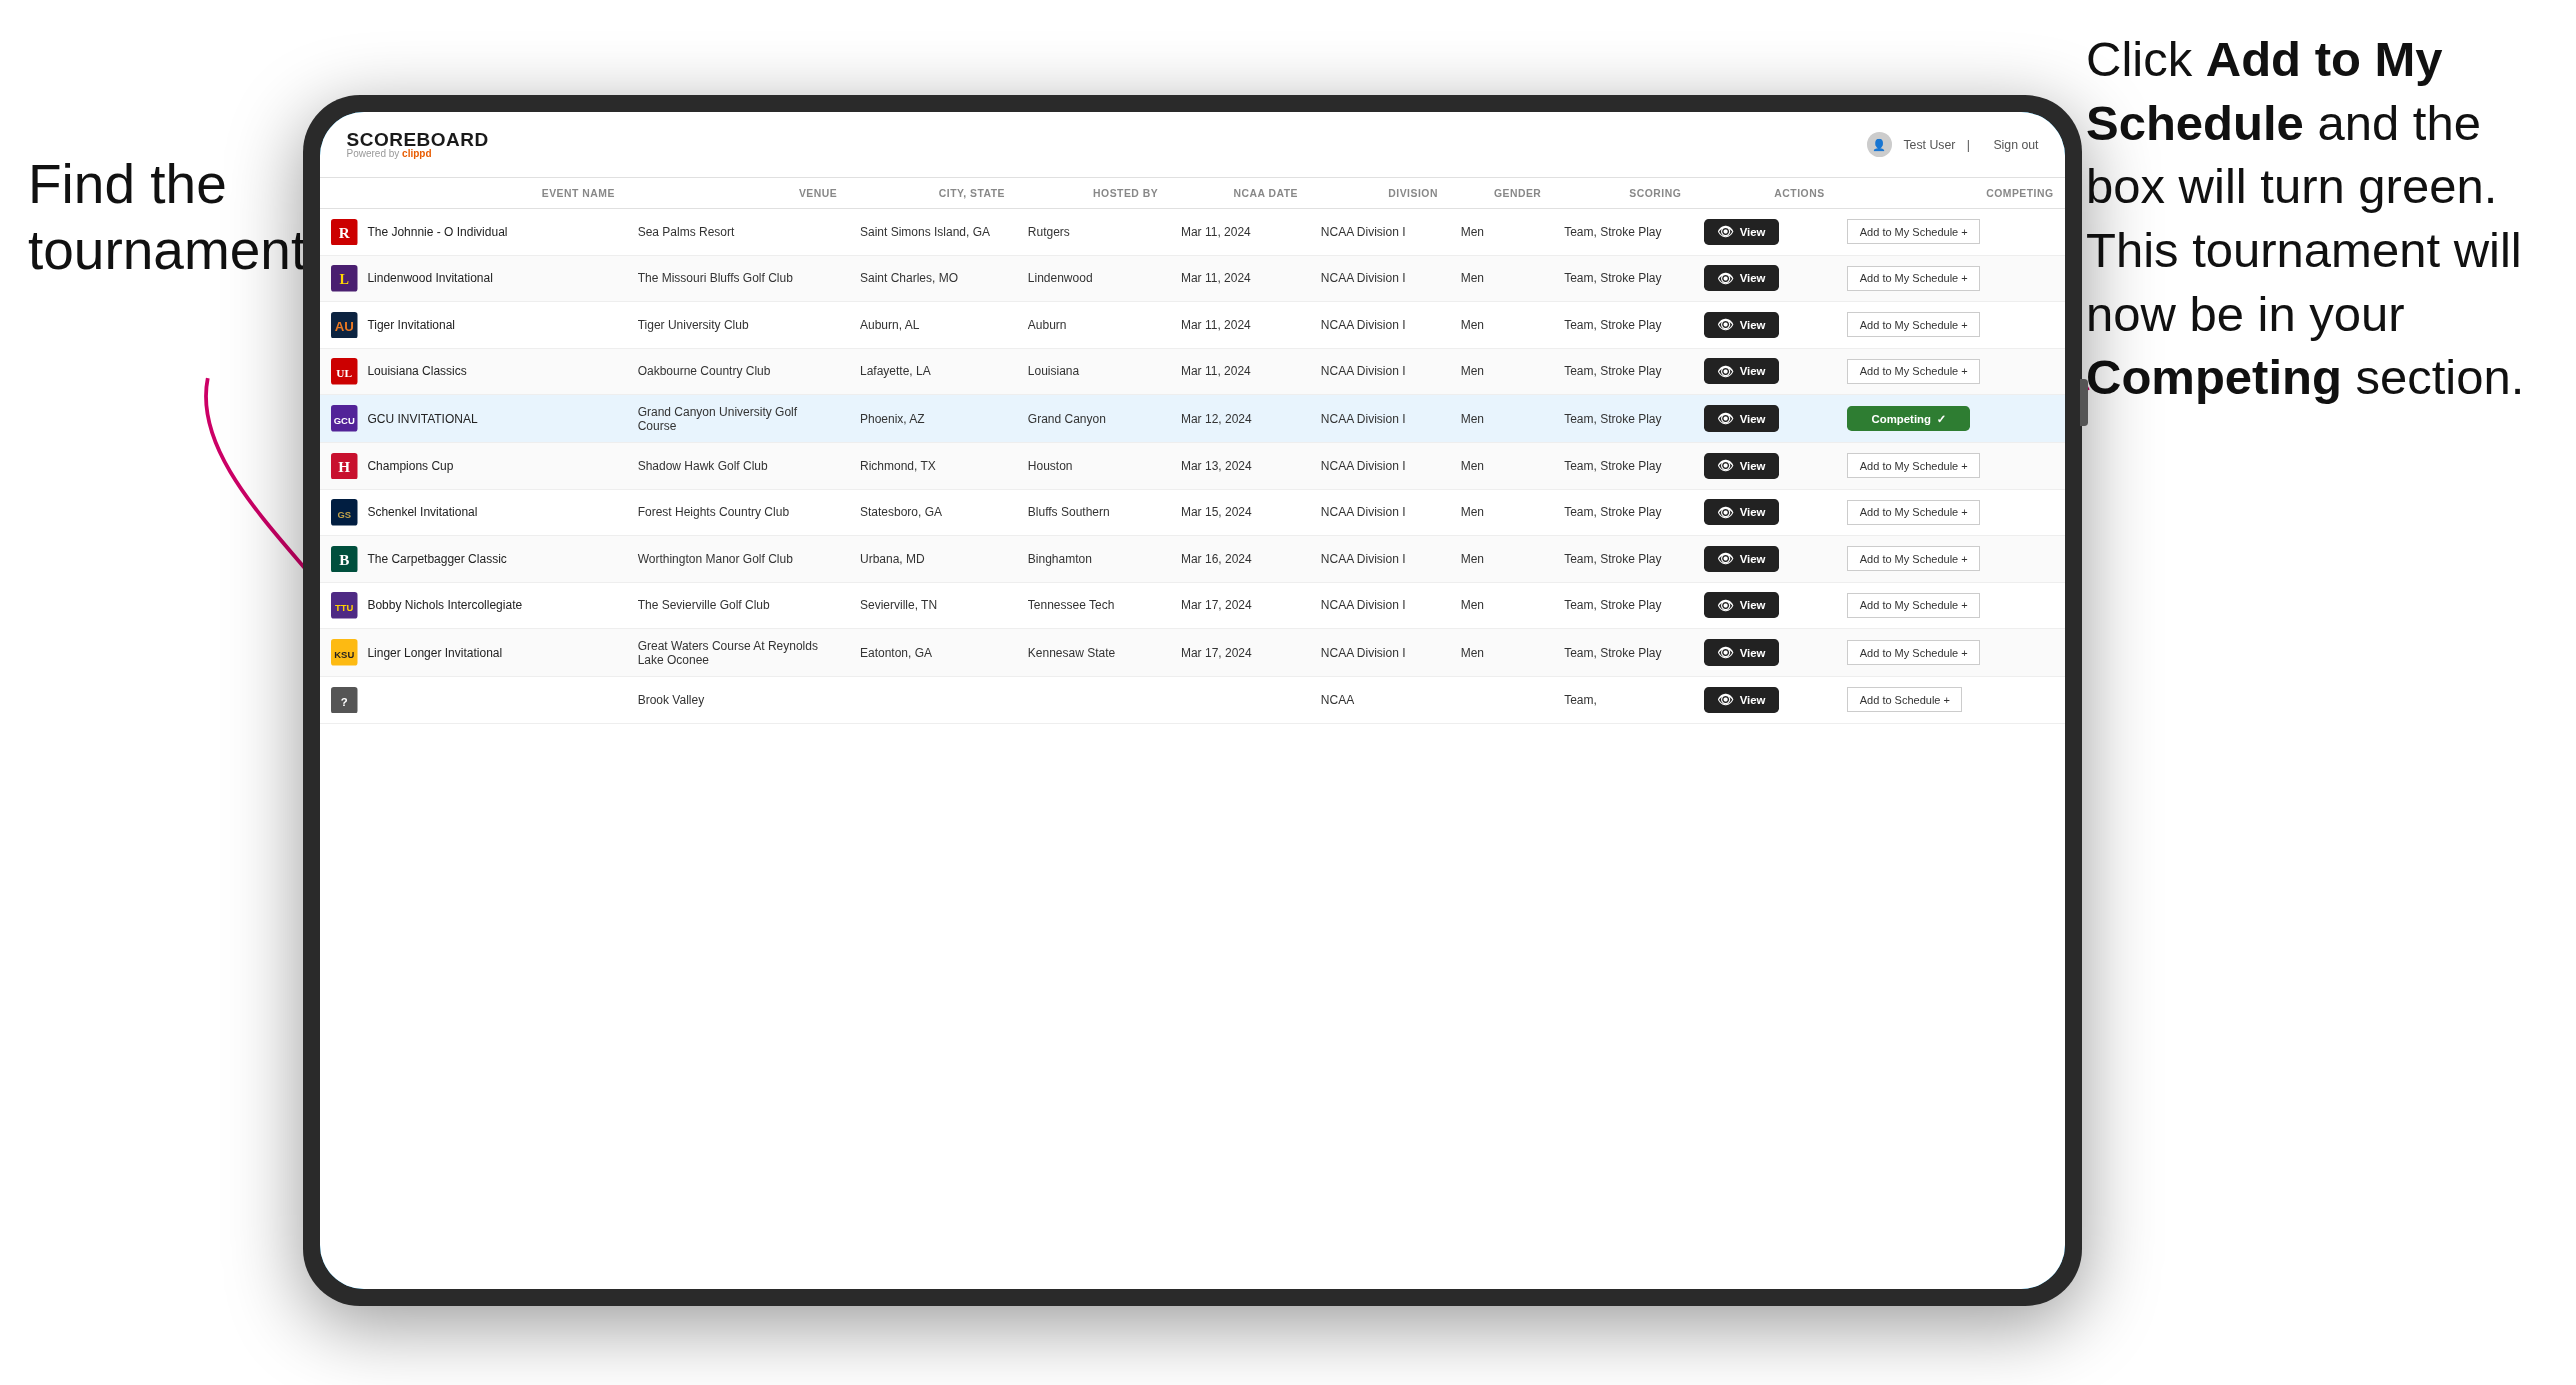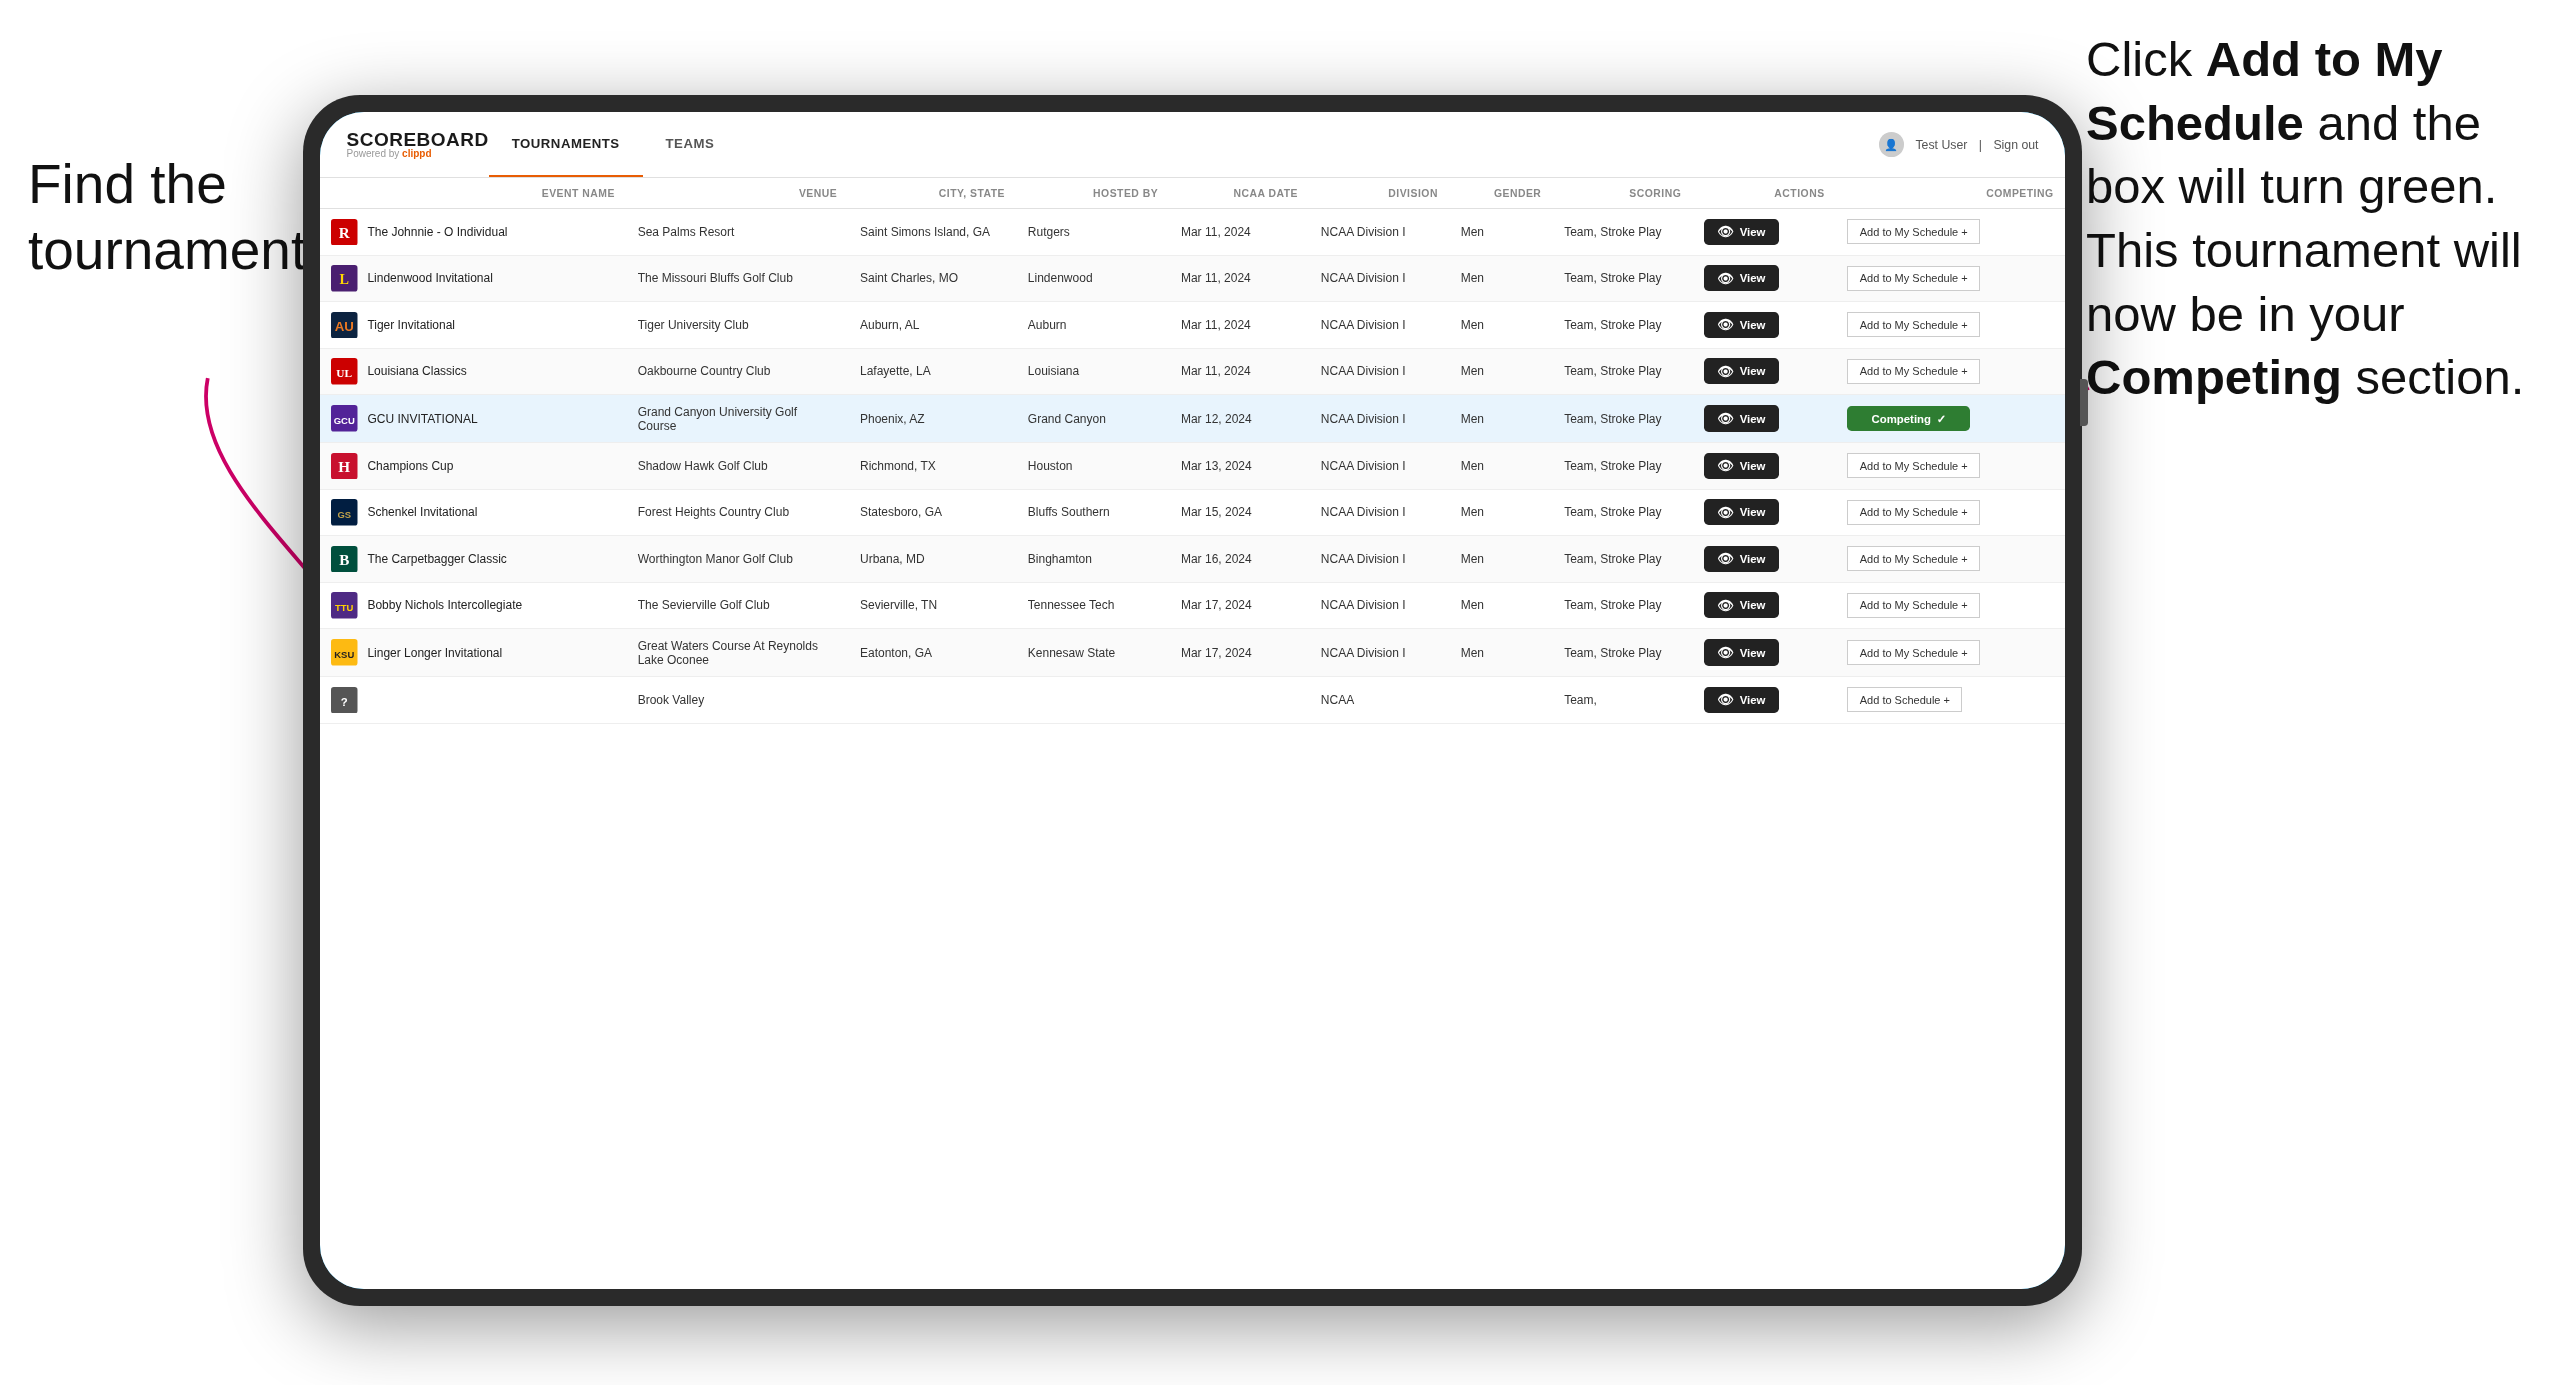--- a/index.html
+++ b/index.html
@@ -129,20 +129,21 @@
       display: flex;
       align-items: center;
       justify-content: center;
       font-size: 11.4px;
       color: #fff;
     }
 
     .sign-out-link {
       color: #555;
       cursor: pointer;
+      margin-left: 12px;
     }
 
     
     .table-container {
       flex: 1;
       overflow-y: auto;
       background: #ffffff;
     }
 
     table {
@@ -338,24 +339,20 @@
   <div class="tablet-screen">
 
     <nav class="navbar">
       <div class="scoreboard-logo">
         <span class="scoreboard-title">SCOREBOARD</span>
         <span class="scoreboard-powered">
           Powered by <span>clippd</span>
         </span>
       </div>
 
-      <div class="nav-tabs">
-        <div class="nav-tab active">TOURNAMENTS</div>
-        <div class="nav-tab">TEAMS</div>
-      </div>
 
       <div class="nav-right">
         <div class="user-icon">👤</div>
         <span>Test User</span>
         <span>|</span>
         <span class="sign-out-link">Sign out</span>
       </div>
     </nav>
 
     <div class="table-container">

